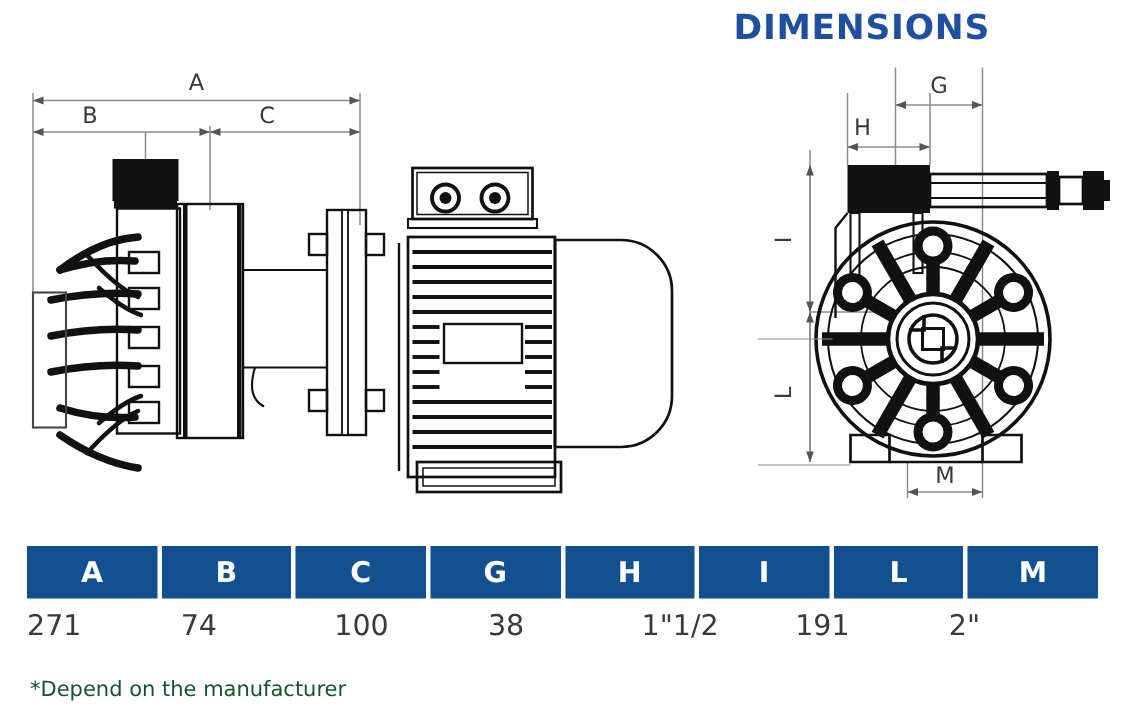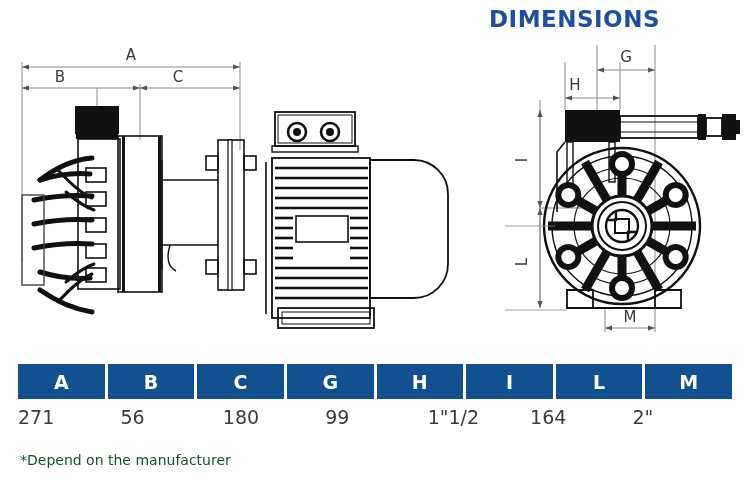--- a/index.html
+++ b/index.html
@@ -364,24 +364,24 @@
       <div class="th">B</div>
       <div class="th">C</div>
       <div class="th">G</div>
       <div class="th">H</div>
       <div class="th">I</div>
       <div class="th">L</div>
       <div class="th">M</div>
     </div>
     <div class="tbody">
       <div class="td">271</div>
-      <div class="td">56</div>
-      <div class="td">180</div>
-      <div class="td">99</div>
+      <div class="td">74</div>
+      <div class="td">100</div>
+      <div class="td">38</div>
       <div class="td">1"1/2</div>
-      <div class="td">164</div>
+      <div class="td">191</div>
       <div class="td">2"</div>
     </div>
   </div>
 
   <div class="footnote">*Depend on the manufacturer</div>
 
 </div>
 
 </body></html>

